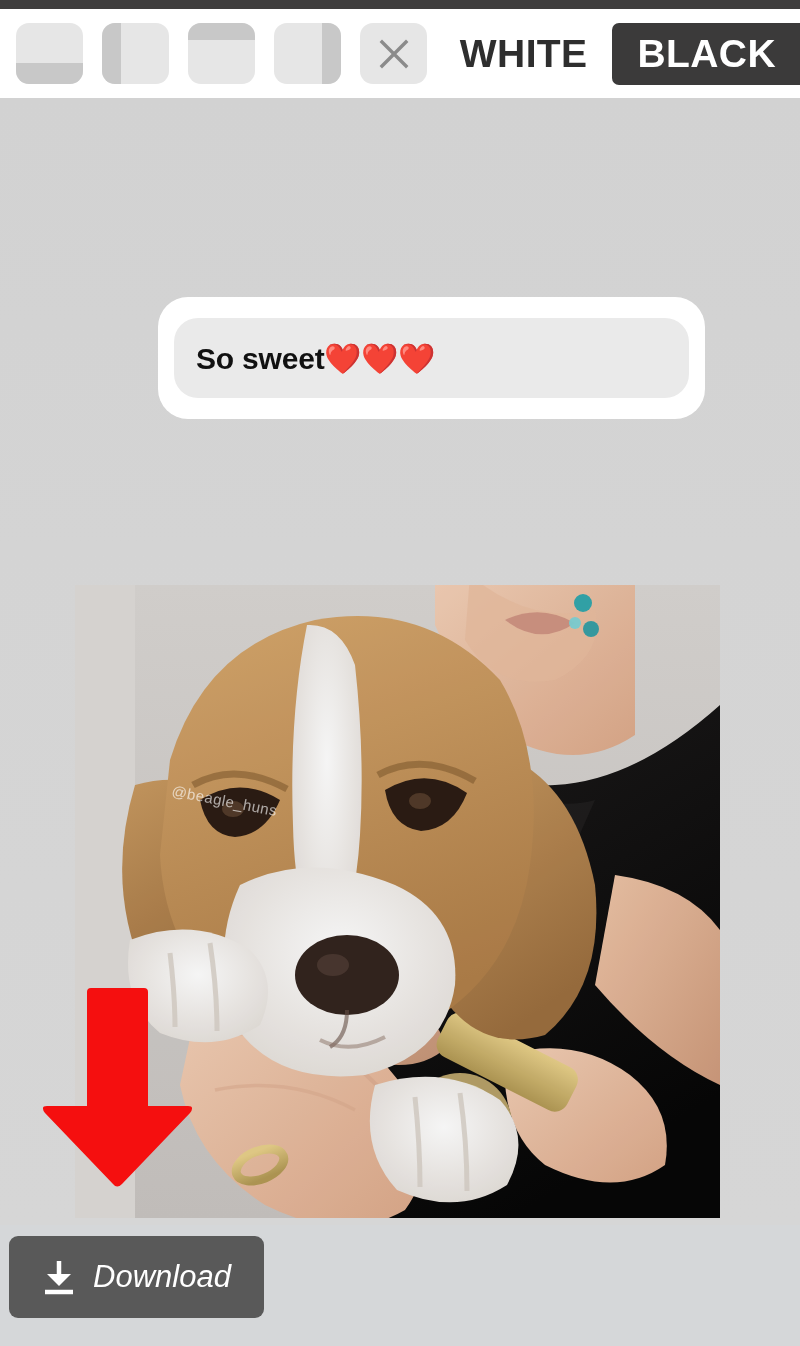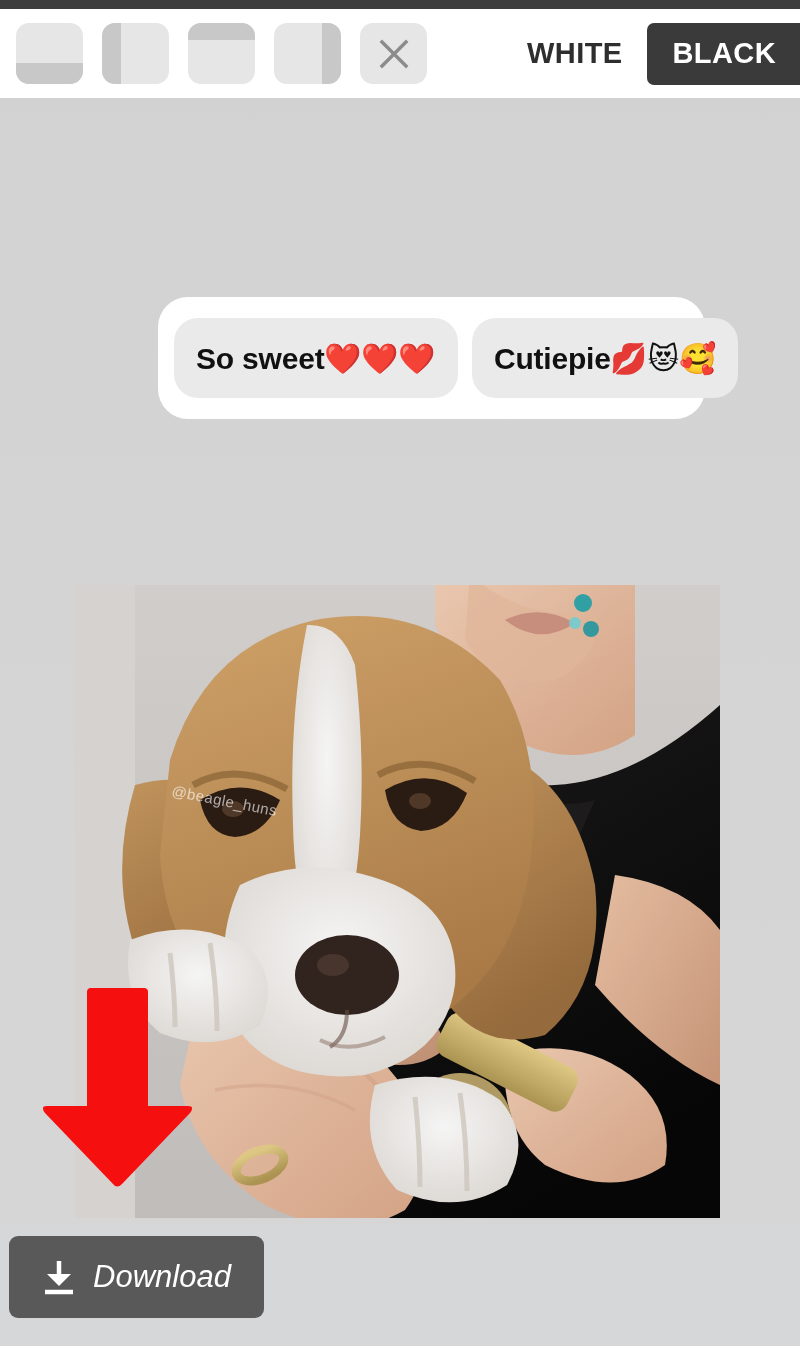--- a/index.html
+++ b/index.html
@@ -72,21 +72,21 @@
   }
   .crop-btn.close svg { display: block; }
 
   .mode-toggle {
     margin-left: auto;
     display: flex;
     align-items: center;
     height: 100%;
   }
   .mode-opt {
-    font-size: 29px;
+    font-size: 39px;
     font-weight: bold;
     letter-spacing: 0.4px;
     color: #2e2e2e;
     padding: 0 24px;
     display: flex;
     align-items: center;
     height: 62px;
   }
   .mode-opt.selected {
     background: #3b3a3a;
@@ -111,21 +111,21 @@
   .comment-card {
     position: absolute;
     left: 158px;
     top: 199px;
     width: 547px;
     box-sizing: border-box;
     background: #ffffff;
     border-radius: 30px;
     padding: 21px 16px;
     display: flex;
-    flex-direction: row;
+    flex-direction: column;
     gap: 14px;
   }
   .comment-bubble {
     background: #eaeaea;
     border-radius: 24px;
     height: 80px;
     display: flex;
     align-items: center;
     padding: 0 22px;
     box-sizing: border-box;
@@ -249,23 +249,20 @@
   </div>
 
   <div class="canvas">
 
     <div class="comment-card">
 
       <div class="comment-bubble">
         <span class="comment-text"><span>So sweet</span><span class="emo">❤️❤️❤️</span></span>
       </div>
 
-      <div class="comment-bubble">
-        <span class="comment-text"><span>Cutiepie</span><span class="emo">💋😻🥰</span></span>
-      </div>
 
     </div>
 
     <div class="photo">
       <svg width="645" height="633" viewBox="0 0 645 633">
         <defs>
           <linearGradient id="bgWall" x1="0" y1="0" x2="0" y2="1">
             <stop offset="0" stop-color="#d9d6d3"></stop>
             <stop offset="1" stop-color="#c8c4c1"></stop>
           </linearGradient>

